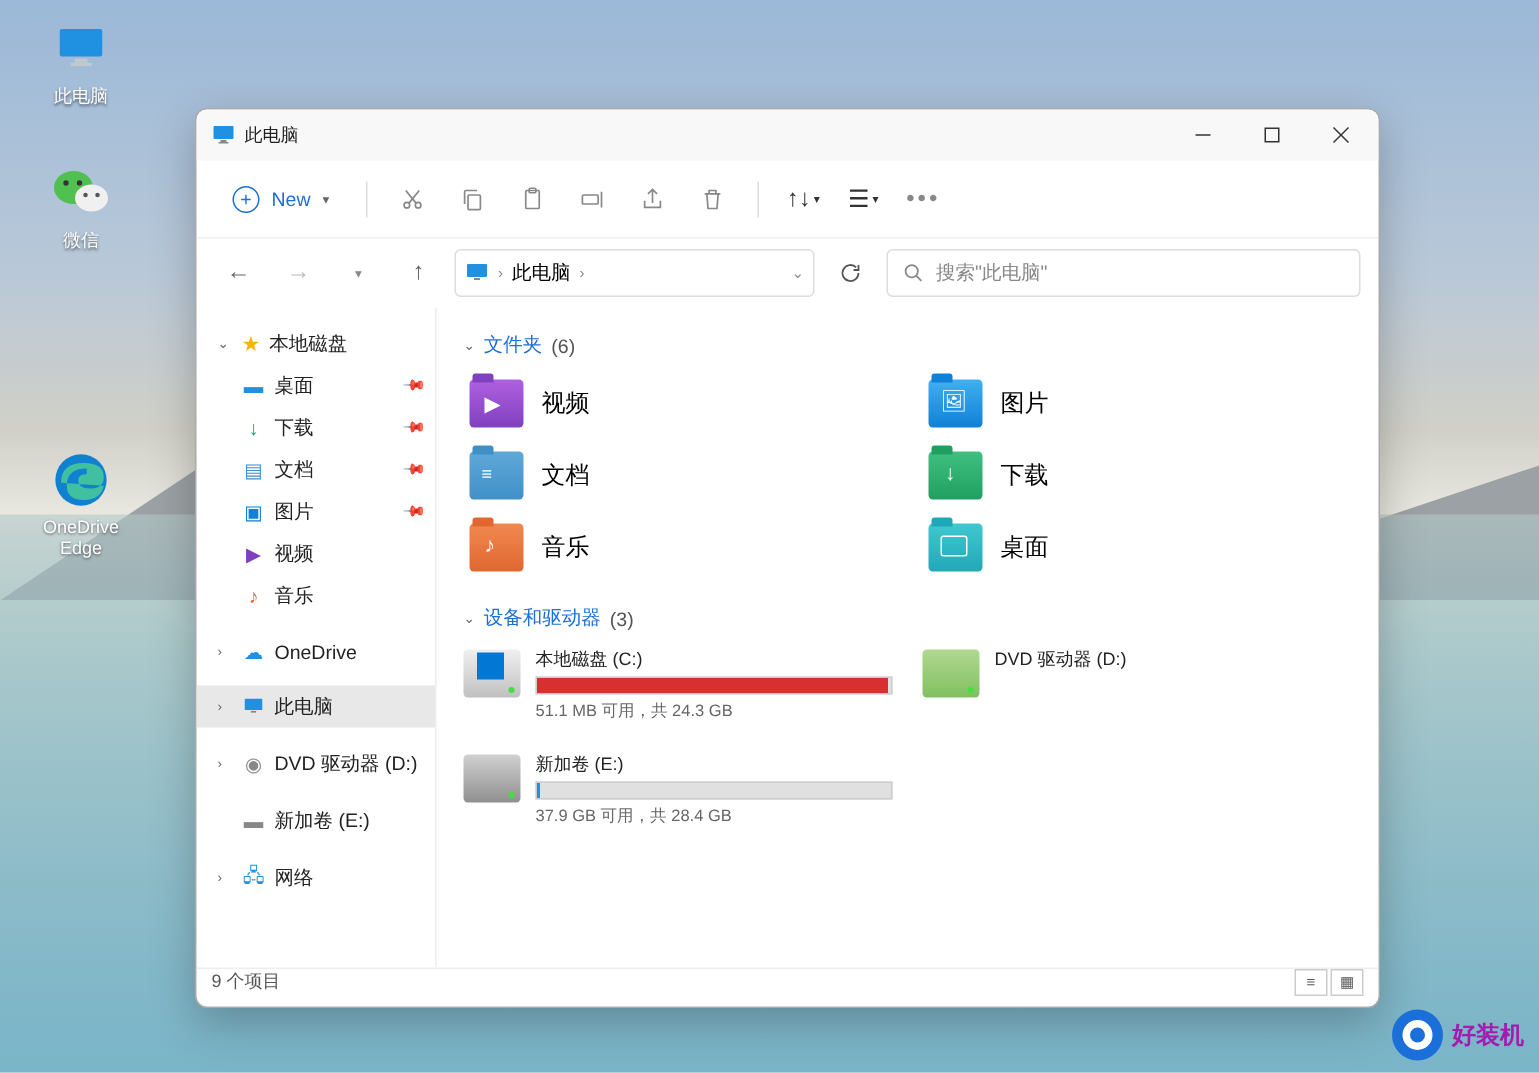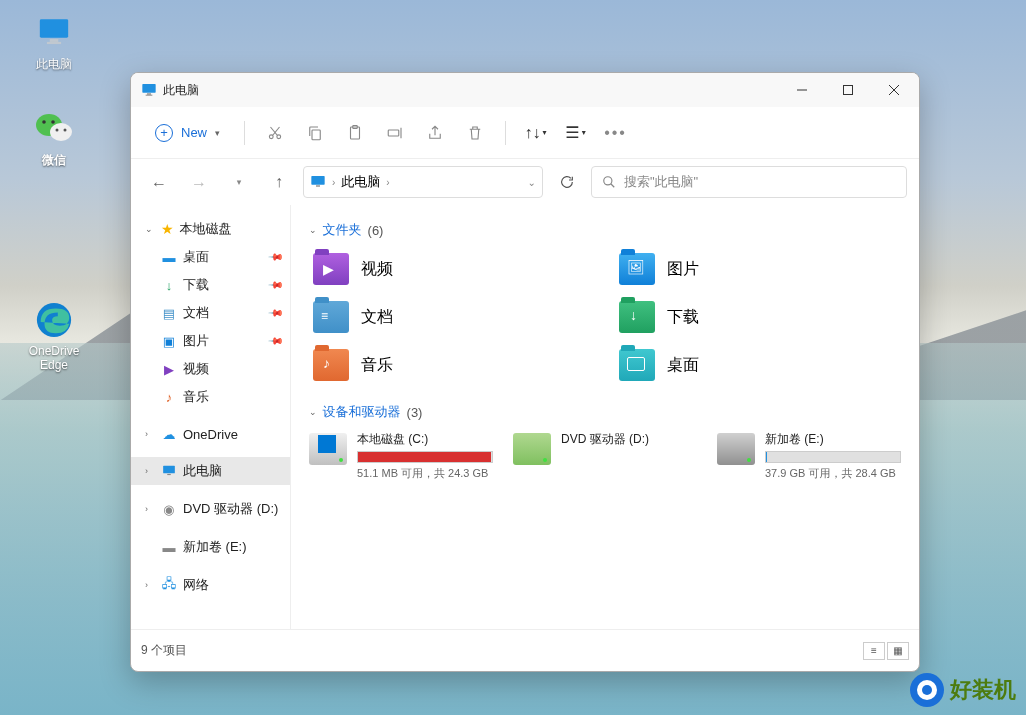--- a/index.html
+++ b/index.html
@@ -4,21 +4,21 @@
 <style>
 * { margin: 0; padding: 0; box-sizing: border-box; font-family: "Segoe UI", "Microsoft YaHei", sans-serif; }
 body { width: 1026px; height: 715px; overflow: hidden; position: relative; background: linear-gradient(180deg, #a8c8e8 0%, #c8d8e8 30%, #d8e0e8 45%, #e0e0d8 55%, #c8d8d0 70%, #a8c8d8 100%); }
 .desktop-bg { position: absolute; inset: 0; background: linear-gradient(180deg, #9bb8d8 0%, #b8c8d8 25%, #d0d0c8 40%, #e8e8e0 48%, #c0d8d0 60%, #88b8c8 100%); }
 .desktop-bg::after { content: ""; position: absolute; top: 48%; left: 0; right: 0; height: 52%; background: linear-gradient(180deg, rgba(180,200,200,0.6) 0%, rgba(120,180,200,0.9) 100%); }
 .mountain { position: absolute; left: 0; right: 0; top: 38%; height: 18%; background: linear-gradient(180deg, #889098 0%, #707880 100%); clip-path: polygon(0 100%, 15% 20%, 25% 60%, 40% 0%, 55% 50%, 70% 10%, 85% 70%, 100% 30%, 100% 100%); opacity: 0.7; }
 
 .desktop-icon { position: absolute; width: 72px; text-align: center; color: #fff; text-shadow: 0 1px 2px rgba(0,0,0,0.6); font-size: 12px; cursor: pointer; }
 .desktop-icon .ico { width: 40px; height: 40px; margin: 0 auto 4px; display: flex; align-items: center; justify-content: center; }
 #di-pc { top: 12px; left: 18px; }
-#di-wechat { top: 108px; left: 18px; font-weight: bold; }
+#di-wechat { top: 108px; left: 18px; }
 #di-edge { top: 300px; left: 18px; }
 
 .monitor-svg { width: 38px; height: 34px; }
 
 .window { position: absolute; top: 72px; left: 130px; width: 790px; height: 600px; background: #fff; border: 1px solid #aaa; border-radius: 8px; box-shadow: 0 10px 30px rgba(0,0,0,0.25); display: flex; flex-direction: column; overflow: hidden; }
 .titlebar { height: 34px; display: flex; align-items: center; padding: 0 2px 0 10px; background: #f8f8f8; }
 .titlebar .title-icon { width: 16px; height: 16px; margin-right: 6px; }
 .titlebar .title-text { font-size: 12px; color: #222; flex: 0 0 auto; }
 .titlebar .spacer { flex: 1; }
 .winbtn { width: 46px; height: 32px; display: flex; align-items: center; justify-content: center; color: #333; }
@@ -64,40 +64,40 @@
 .fi-music { background: linear-gradient(#f08850, #e06830); } .fi-music::before { background: #e06830; }
 .fi-desk { background: linear-gradient(#40c8d0, #20a8b8); } .fi-desk::before { background: #20a8b8; }
 .folder-overlay { position: absolute; color: #fff; }
 .fi-video .folder-overlay { left: 10px; top: 8px; font-size: 14px; }
 .fi-pics .folder-overlay { left: 8px; top: 6px; font-size: 14px; }
 .fi-docs .folder-overlay { left: 8px; top: 8px; font-size: 12px; }
 .fi-down .folder-overlay { left: 11px; top: 6px; font-size: 14px; }
 .fi-music .folder-overlay { left: 10px; top: 6px; font-size: 14px; }
 .fi-desk .folder-overlay { left: 8px; top: 8px; width: 18px; height: 14px; border: 1.5px solid #fff; border-radius: 2px; }
 
-.drive-grid { display: grid; grid-template-columns: 1fr 1fr 1fr; gap: 20px 20px; }
+.drive-grid { display: grid; grid-template-columns: 1fr 1fr; gap: 20px 20px; }
 .drive-item { display: flex; gap: 10px; cursor: pointer; }
 .drive-ico { width: 38px; height: 32px; background: linear-gradient(#d0d0d0, #909090); border-radius: 3px; position: relative; flex-shrink: 0; margin-top: 2px; }
 .drive-ico::after { content: ""; position: absolute; bottom: 3px; right: 4px; width: 4px; height: 4px; background: #40e040; border-radius: 50%; }
 .drive-ico.win { background: linear-gradient(#f0f0f0, #c0c0c0); }
 .drive-ico.win::before { content: ""; position: absolute; top: 2px; left: 9px; width: 18px; height: 18px; background: #0078d4; }
 .drive-ico.dvd { background: linear-gradient(#b0d890, #80c060); }
 .drive-info { flex: 1; font-size: 12px; }
 .drive-name { color: #222; margin-bottom: 3px; }
 .drive-bar { height: 12px; background: #e0e0e0; border: 1px solid #ccc; margin-bottom: 3px; position: relative; }
 .drive-fill { height: 100%; background: #2090e0; }
 .drive-fill.full { background: #d83030; }
 .drive-sub { color: #666; font-size: 11px; }
 
-.statusbar { height: 42px; border-top: 1px solid #eee; display: flex; align-items: center; padding: 0 10px; font-size: 12px; color: #555; }
+.statusbar { height: 26px; border-top: 1px solid #eee; display: flex; padding: 0 10px; font-size: 12px; color: #555; }
 .statusbar .spacer { flex: 1; }
 .view-toggle { display: flex; gap: 2px; }
 .view-toggle div { width: 22px; height: 18px; border: 1px solid #ccc; display: flex; align-items: center; justify-content: center; font-size: 10px; }
 
-.watermark { position: absolute; right: 10px; bottom: 8px; display: flex; align-items: center; gap: 6px; color: #4d7c0f; font-weight: bold; font-size: 22px; }
+.watermark { position: absolute; right: 10px; bottom: 8px; display: flex; align-items: center; gap: 6px; color: #a21caf; font-weight: bold; font-size: 16px; }
 .wm-circle { width: 34px; height: 34px; border-radius: 50%; background: #1a6fd8; display: flex; align-items: center; justify-content: center; }
 .wm-inner { width: 20px; height: 20px; border-radius: 50%; background: #fff; display: flex; align-items: center; justify-content: center; }
 .wm-dot { width: 10px; height: 10px; border-radius: 50%; background: #1a6fd8; }
 </style>
 </head>
 <body>
 
 <div class="desktop-bg">
     <div class="mountain"></div>
   </div>

